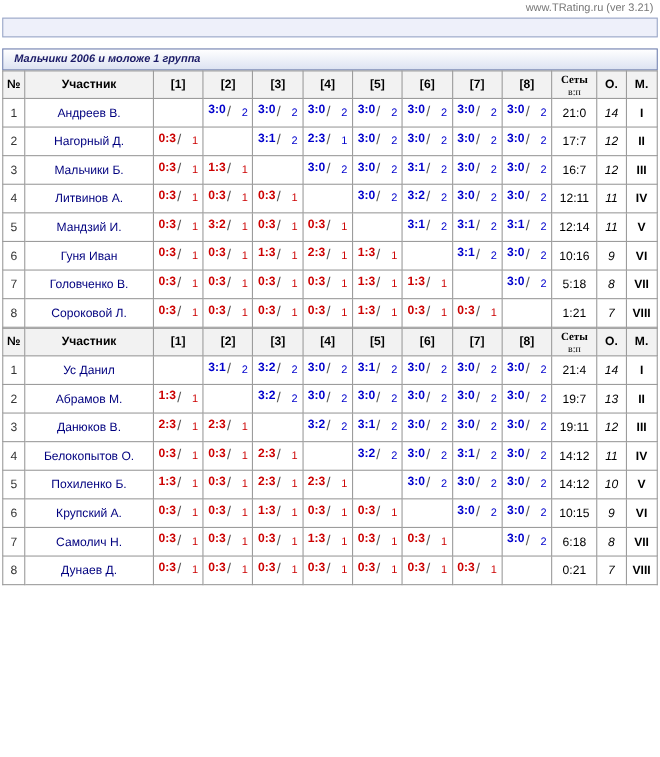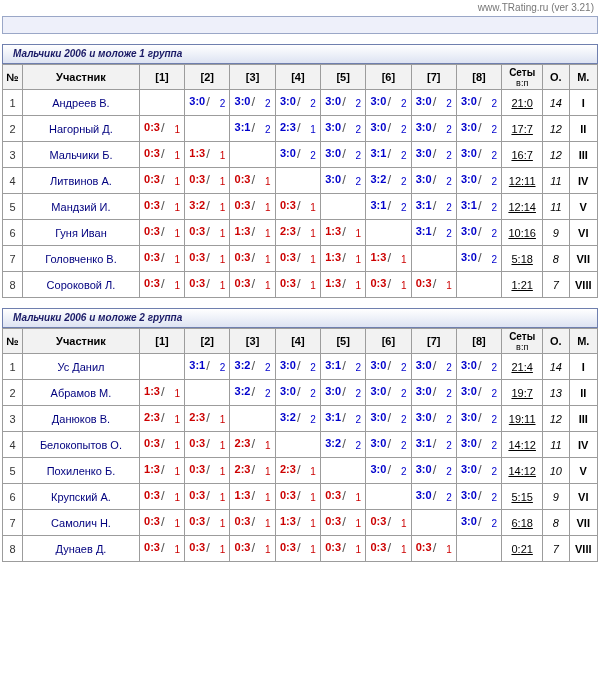--- a/index.html
+++ b/index.html
@@ -71,28 +71,28 @@
   }
   table.grid thead th{
     background:#f2f2f2;
     font-weight:bold;
     font-size:11px;
     height:24px;
   }
   th.c-num{width:18px;}
   th.c-name{width:110px;}
   th.c-op{width:42px;}
-  th.c-sets{width:38px;}
+  th.c-sets{width:38px;font-family:Liberation Serif, serif;}
   th.c-o{width:24px;}
   th.c-m{width:26px;}
 
   td.c-num{font-size:10px;color:#333;}
   td.c-name{text-align:left;padding-left:5px;font-size:11px;color:#00007f;margin-top:11px;}
   td.diag{background:#c8c8c8;}
-  td.c-sets{font-size:11px;text-decoration:underline;}
+  td.c-sets{font-size:11px;}
   td.c-o{font-size:11px;font-style:italic;}
   td.c-m{font-size:12px;font-weight:bold;}
 
   .hdr-sets{line-height:10px;font-size:10px;}
   .hdr-sets small{font-size:9px;font-weight:normal;display:block;}
 
   
   .sc{
     display:inline-block;
     position:relative;
@@ -316,21 +316,20 @@
             <td><span class="sc lose"><span class="a">1:3</span><span class="sl">/</span><span class="b">1</span></span></td>
             <td><span class="sc lose"><span class="a">0:3</span><span class="sl">/</span><span class="b">1</span></span></td>
             <td><span class="sc lose"><span class="a">0:3</span><span class="sl">/</span><span class="b">1</span></span></td>
             <td class="diag"></td>
             <td class="c-sets">1:21</td>
             <td class="c-o">7</td>
             <td class="c-m">VIII</td>
           </tr>
         </tbody>
       </table>
-      <div class="grouptitle">Мальчики 2006 и моложе 2 группа</div>
       <table class="grid">
         <thead>
           <tr>
             <th class="c-num">№</th>
             <th class="c-name">Участник</th>
             <th class="c-op">[1]</th>
             <th class="c-op">[2]</th>
             <th class="c-op">[3]</th>
             <th class="c-op">[4]</th>
             <th class="c-op">[5]</th>
@@ -422,21 +421,21 @@
             <td class="c-num">6</td>
             <td class="c-name">Крупский А.</td>
             <td><span class="sc lose"><span class="a">0:3</span><span class="sl">/</span><span class="b">1</span></span></td>
             <td><span class="sc lose"><span class="a">0:3</span><span class="sl">/</span><span class="b">1</span></span></td>
             <td><span class="sc lose"><span class="a">1:3</span><span class="sl">/</span><span class="b">1</span></span></td>
             <td><span class="sc lose"><span class="a">0:3</span><span class="sl">/</span><span class="b">1</span></span></td>
             <td><span class="sc lose"><span class="a">0:3</span><span class="sl">/</span><span class="b">1</span></span></td>
             <td class="diag"></td>
             <td><span class="sc win"><span class="a">3:0</span><span class="sl">/</span><span class="b">2</span></span></td>
             <td><span class="sc win"><span class="a">3:0</span><span class="sl">/</span><span class="b">2</span></span></td>
-            <td class="c-sets">5:15</td>
+            <td class="c-sets">10:15</td>
             <td class="c-o">9</td>
             <td class="c-m">VI</td>
           </tr>
           <tr>
             <td class="c-num">7</td>
             <td class="c-name">Самолич Н.</td>
             <td><span class="sc lose"><span class="a">0:3</span><span class="sl">/</span><span class="b">1</span></span></td>
             <td><span class="sc lose"><span class="a">0:3</span><span class="sl">/</span><span class="b">1</span></span></td>
             <td><span class="sc lose"><span class="a">0:3</span><span class="sl">/</span><span class="b">1</span></span></td>
             <td><span class="sc lose"><span class="a">1:3</span><span class="sl">/</span><span class="b">1</span></span></td>

